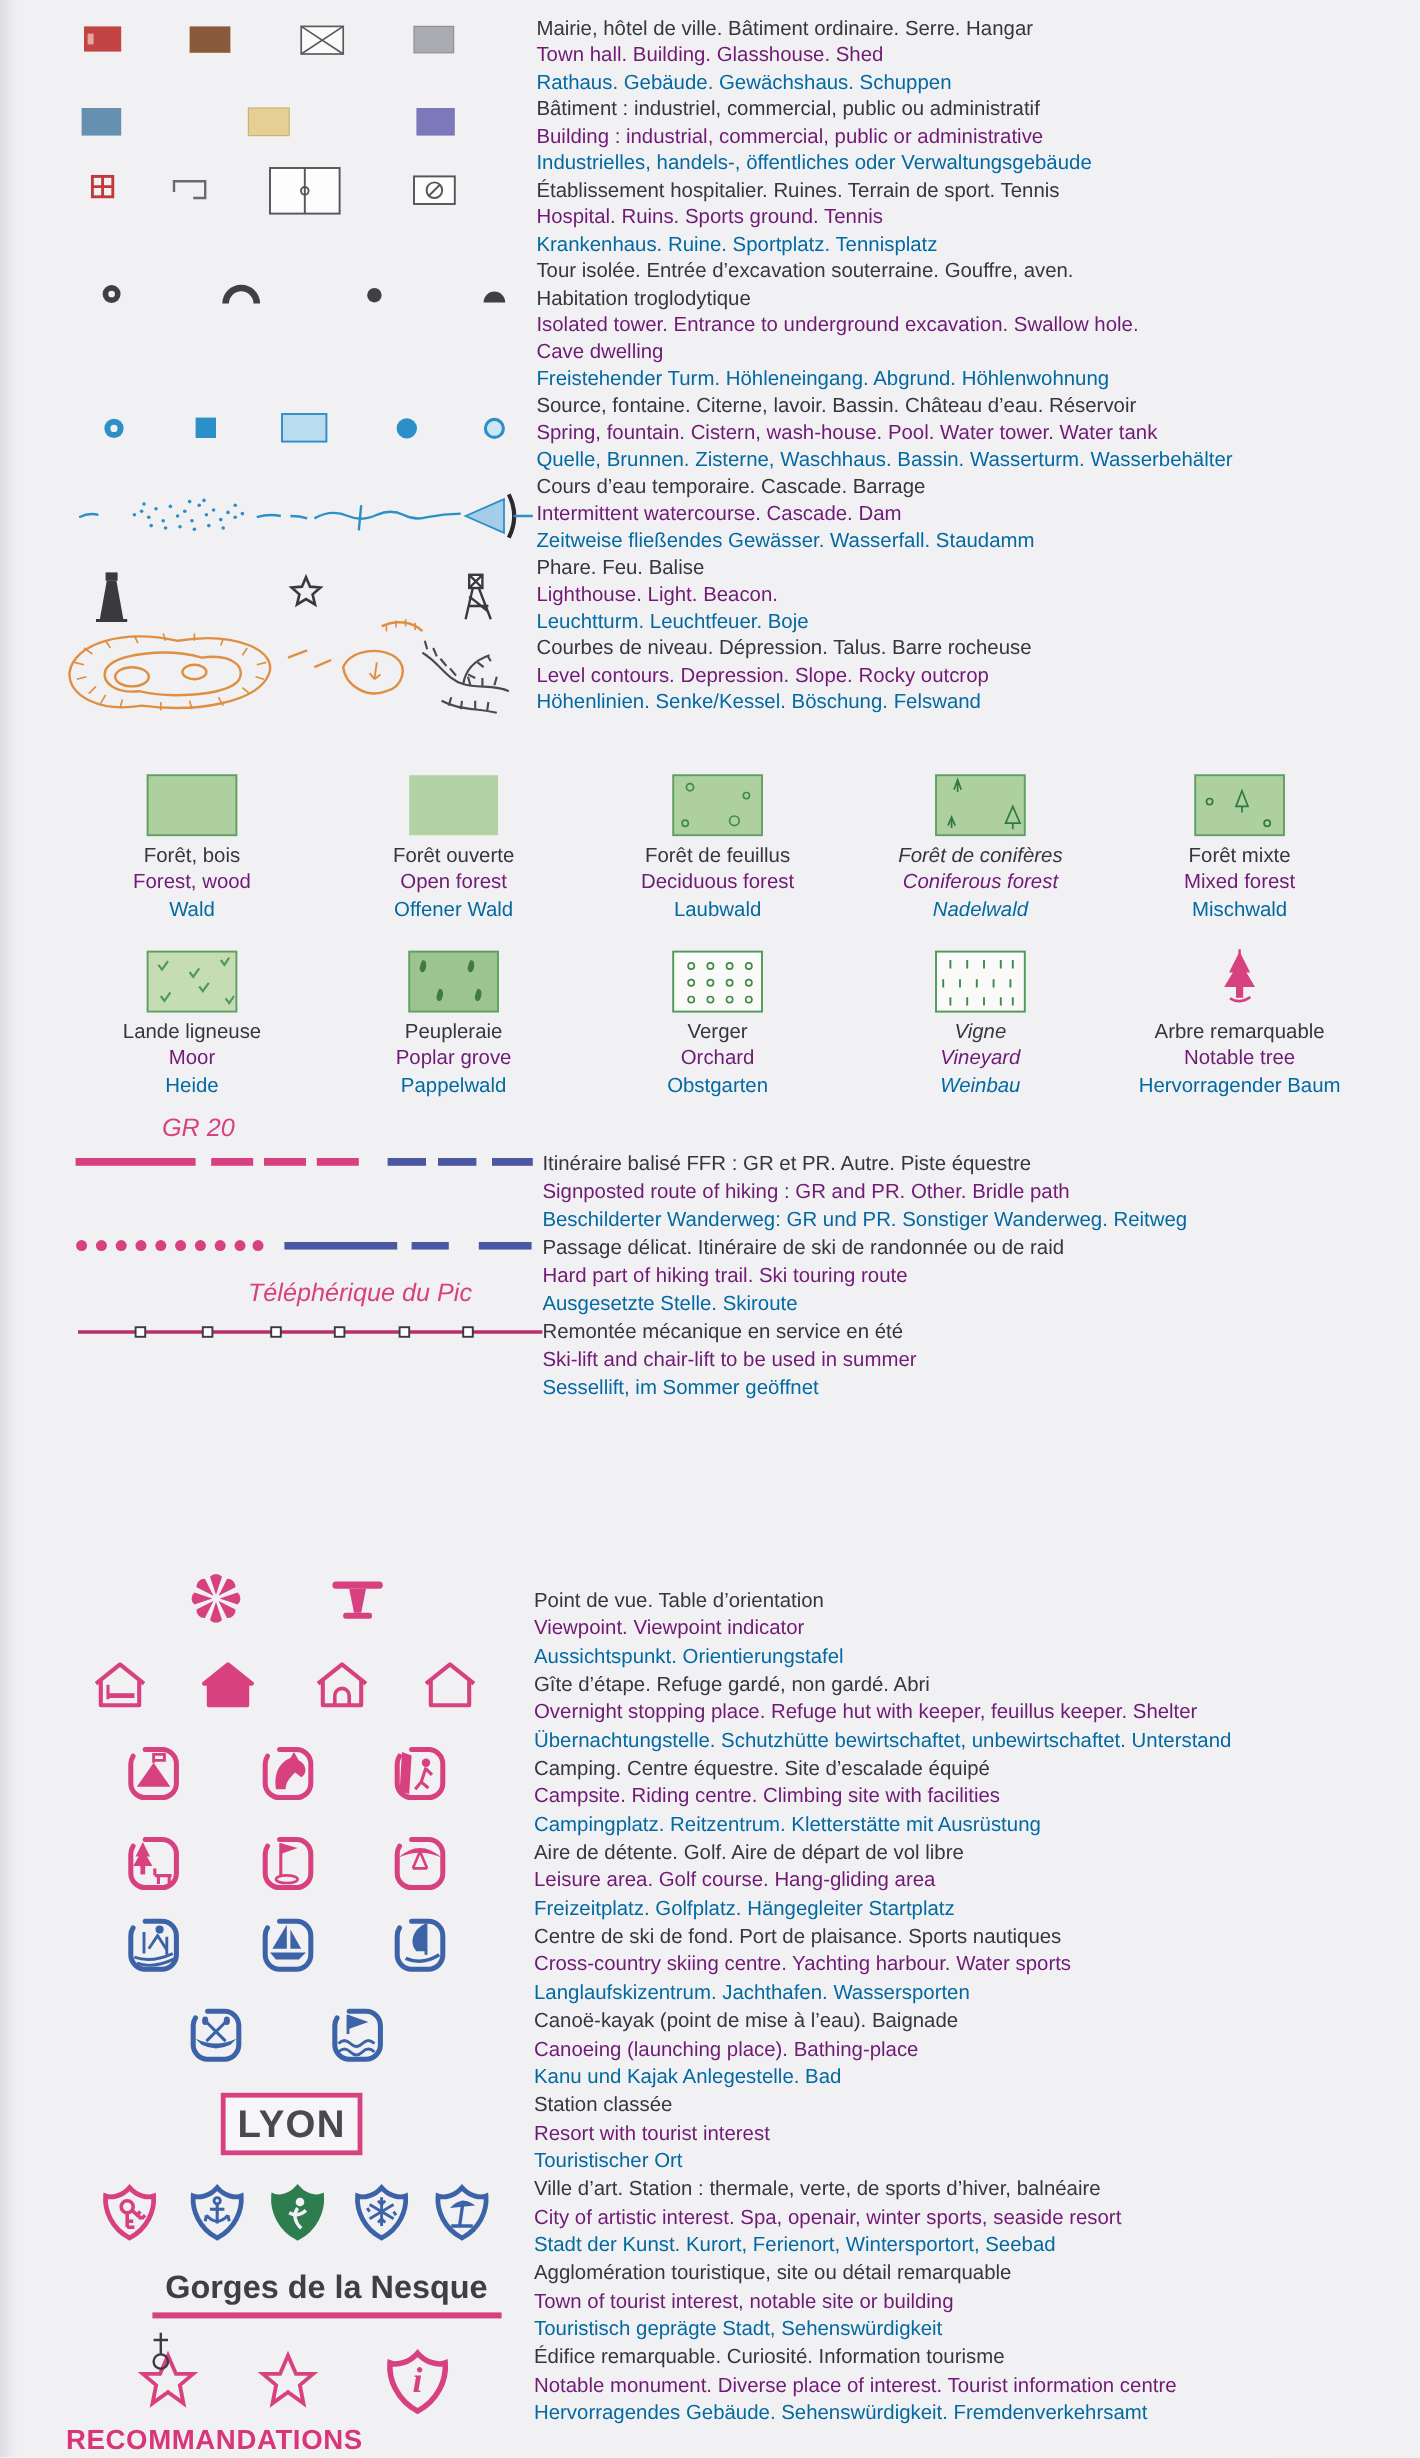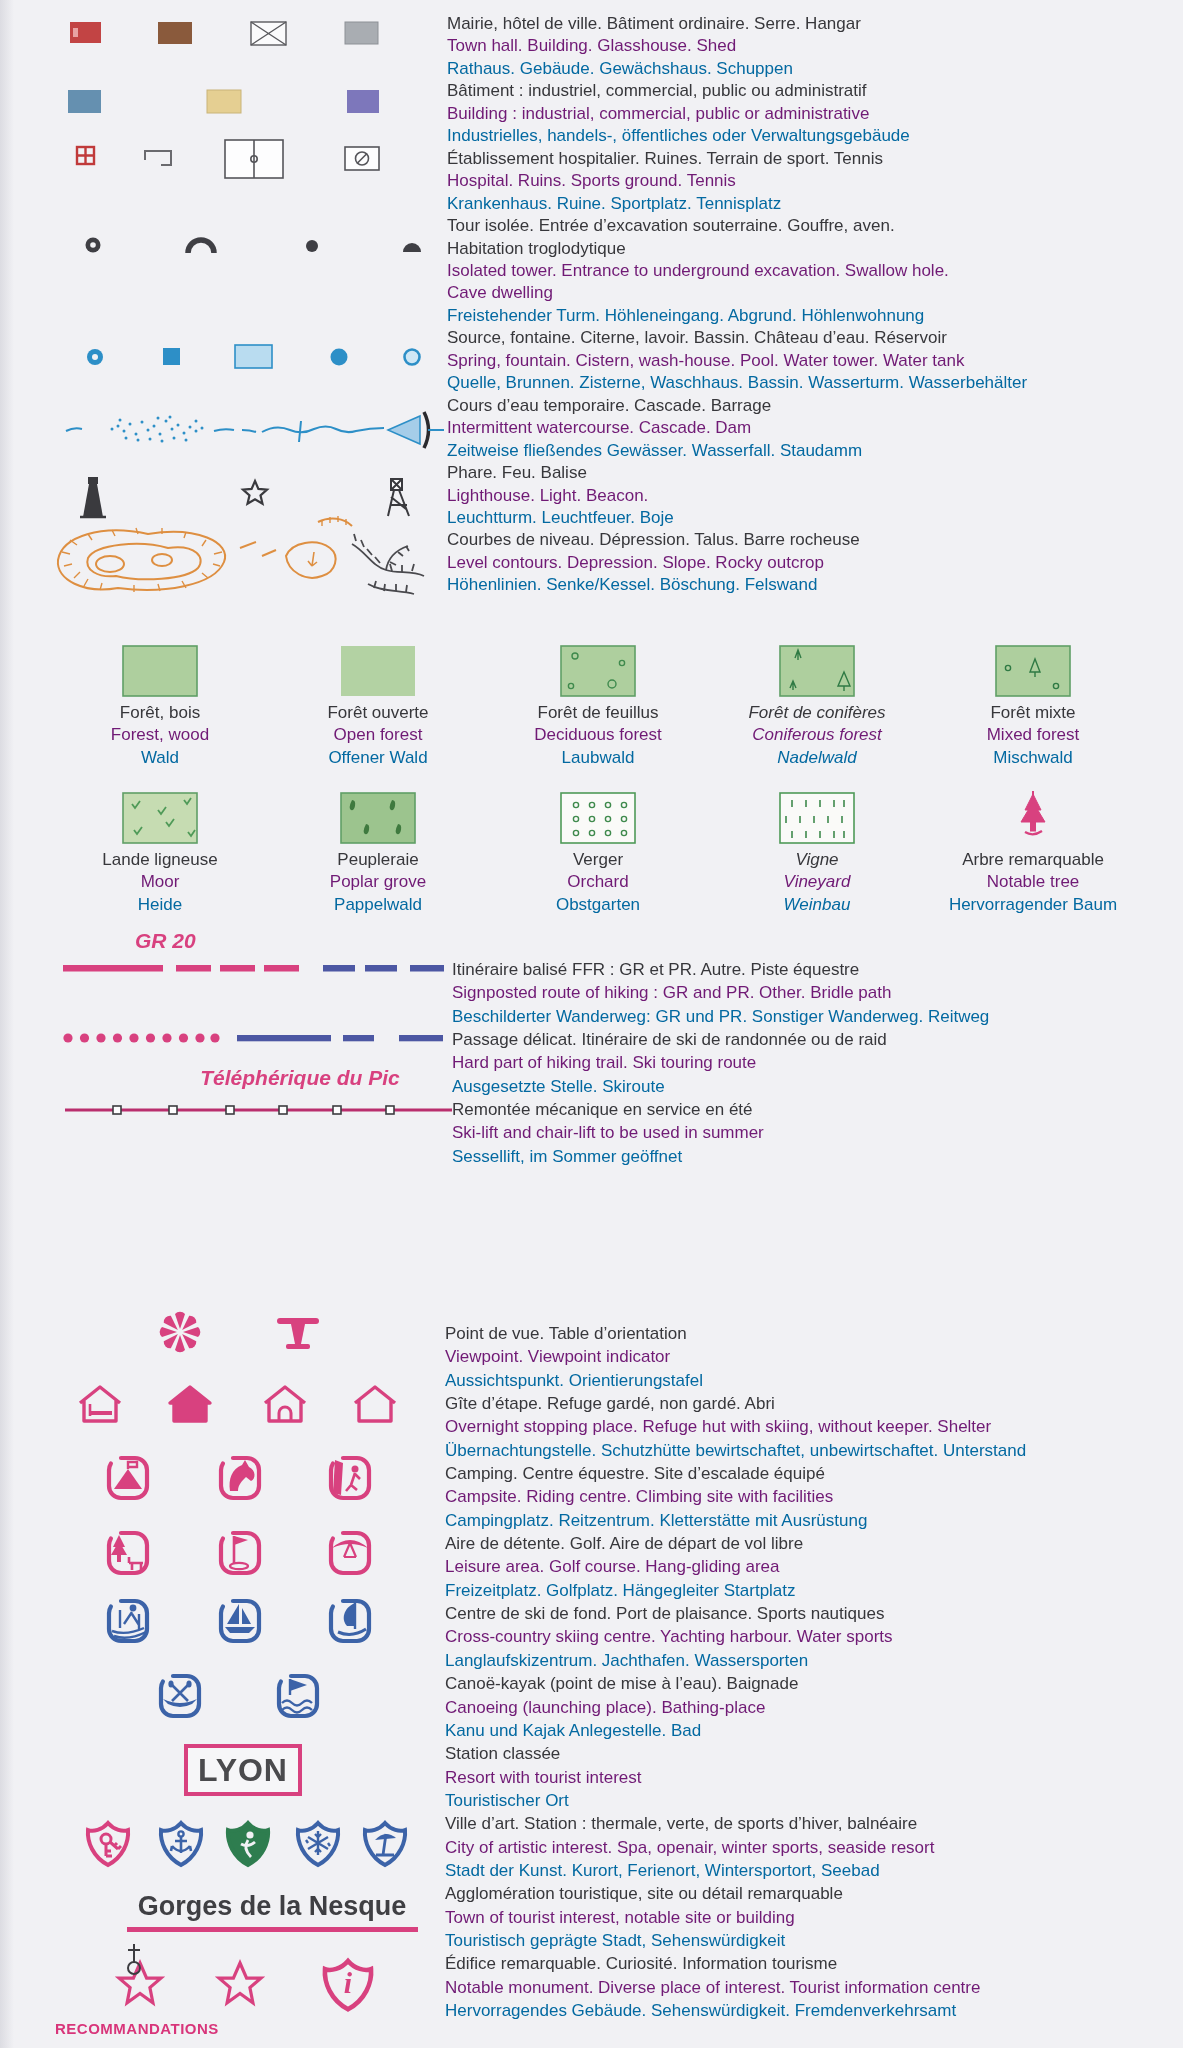--- a/index.html
+++ b/index.html
@@ -15,28 +15,28 @@
   .en{color:#701a75;}
   .de{color:#0369a1;}
   .forest-row{position:absolute;left:0;top:0;width:1183px;height:70px;}
   .forest-col{position:absolute;top:0;width:230px;margin-left:-115px;text-align:center;}
   .forest-col .tl{white-space:nowrap;}
   .forest-row .forest-col:nth-of-type(1){left:160px;}
   .forest-row .forest-col:nth-of-type(2){left:378px;}
   .forest-row .forest-col:nth-of-type(3){left:598px;}
   .forest-row .forest-col:nth-of-type(4){left:817px;font-style:italic;}
   .forest-row .forest-col:nth-of-type(5){left:1033px;}
-  .route-label{position:absolute;font-style:italic;font-weight:bold;font-size:21px;color:#d8417f;white-space:nowrap;}
+  .route-label{position:absolute;font-style:italic;font-weight:normal;font-size:21px;color:#d8417f;white-space:nowrap;}
   .lyon-box{position:absolute;left:184px;top:1744px;width:110px;height:44px;border:4px solid #d8417f;
         display:flex;align-items:center;justify-content:center;font-size:32px;font-weight:bold;
         color:#4a4a4d;letter-spacing:1px;background:#f6f6f8;}
   .gorges{position:absolute;left:97px;top:1891px;width:350px;text-align:center;font-size:27px;
         font-weight:bold;color:#3f3f43;}
   .gorges-underline{position:absolute;left:127px;top:1927px;width:291px;height:5px;background:#d8417f;}
-  .reco{position:absolute;left:55px;top:2020px;font-size:15px;font-weight:bold;color:#d8357a;letter-spacing:.5px;}
+  .reco{position:absolute;left:55px;top:2020px;font-size:23px;font-weight:bold;color:#d8357a;letter-spacing:.5px;}
 </style>
 </head>
 <body>
 
 <div class="page">
 
   <svg class="abs" style="left:0;top:0" width="455" height="618" viewBox="0 0 455 618">
 
     <rect x="70" y="22" width="31" height="21" fill="#c24444"></rect>
     <rect x="73" y="28" width="5" height="9" fill="#e8a3a3"></rect>
@@ -509,21 +509,21 @@
       <path d="M6,30 q5,-5 10,0 t10,0 t10,0 M6,37 q5,-5 10,0 t10,0 t10,0" stroke-width="2.4"></path>
     </g>
   </svg>
 
   <div class="textcol tourism-text" style="left:445px;top:1322px;">
 
   <div class="tl fr">Point de vue. Table d’orientation</div>
       <div class="tl en">Viewpoint. Viewpoint indicator</div>
       <div class="tl de">Aussichtspunkt. Orientierungstafel</div>
       <div class="tl fr">Gîte d’étape. Refuge gardé, non gardé. Abri</div>
-      <div class="tl en">Overnight stopping place. Refuge hut with skiing, without keeper. Shelter</div>
+      <div class="tl en">Overnight stopping place. Refuge hut with keeper, feuillus keeper. Shelter</div>
       <div class="tl de">Übernachtungstelle. Schutzhütte bewirtschaftet, unbewirtschaftet. Unterstand</div>
       <div class="tl fr">Camping. Centre équestre. Site d’escalade équipé</div>
       <div class="tl en">Campsite. Riding centre. Climbing site with facilities</div>
       <div class="tl de">Campingplatz. Reitzentrum. Kletterstätte mit Ausrüstung</div>
       <div class="tl fr">Aire de détente. Golf. Aire de départ de vol libre</div>
       <div class="tl en">Leisure area. Golf course. Hang-gliding area</div>
       <div class="tl de">Freizeitplatz. Golfplatz. Hängegleiter Startplatz</div>
       <div class="tl fr">Centre de ski de fond. Port de plaisance. Sports nautiques</div>
       <div class="tl en">Cross-country skiing centre. Yachting harbour. Water sports</div>
       <div class="tl de">Langlaufskizentrum. Jachthafen. Wassersporten</div>

